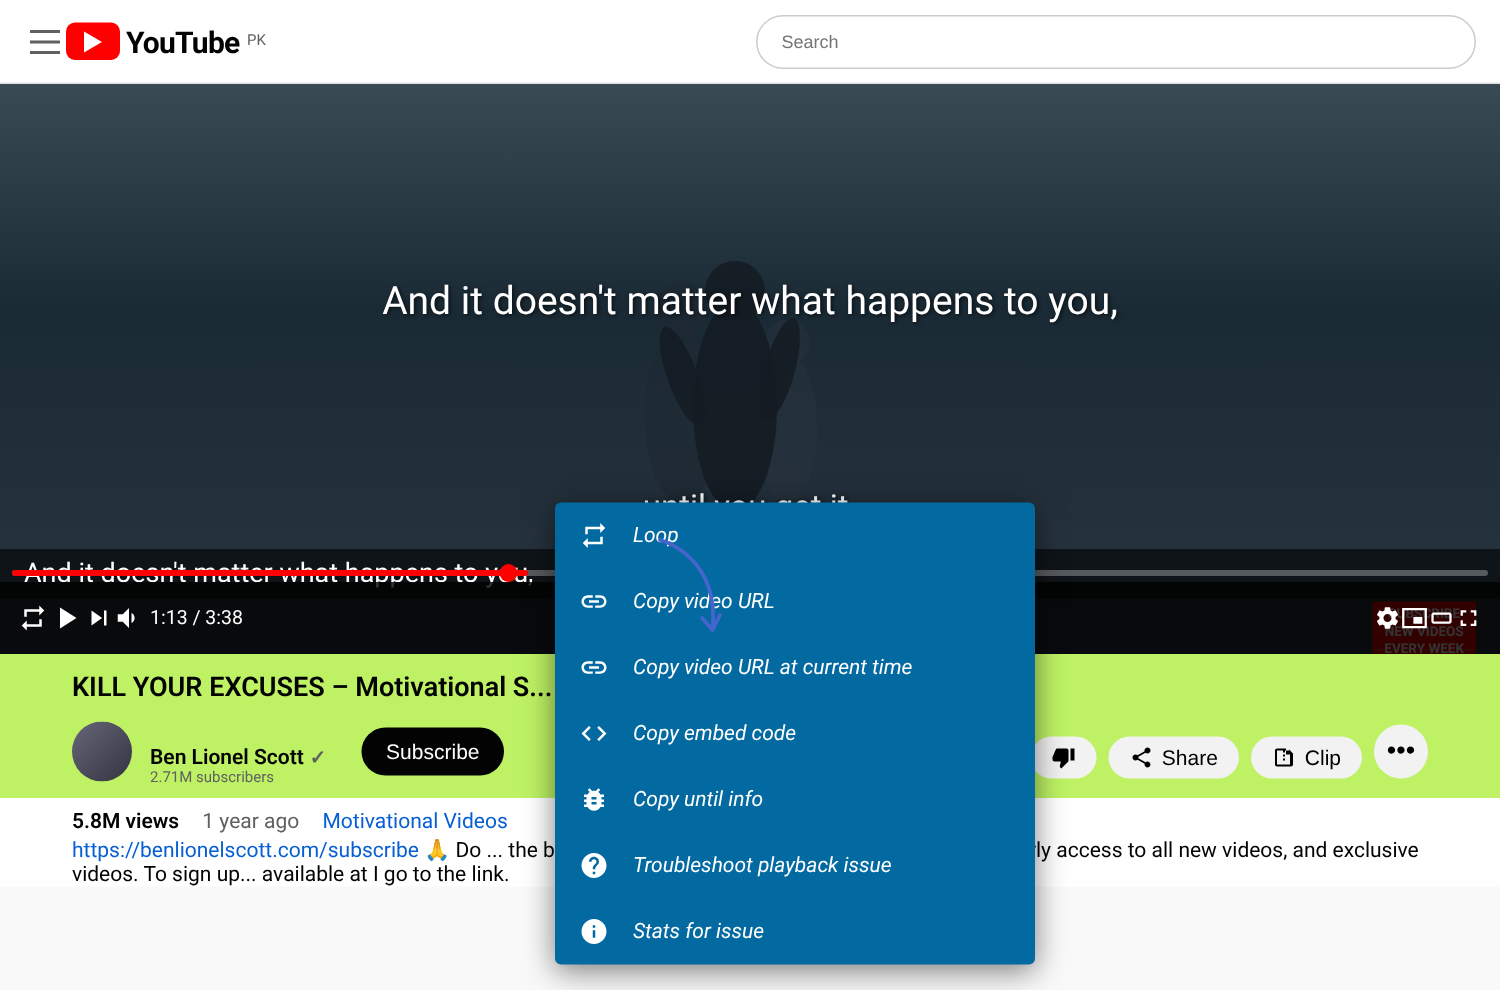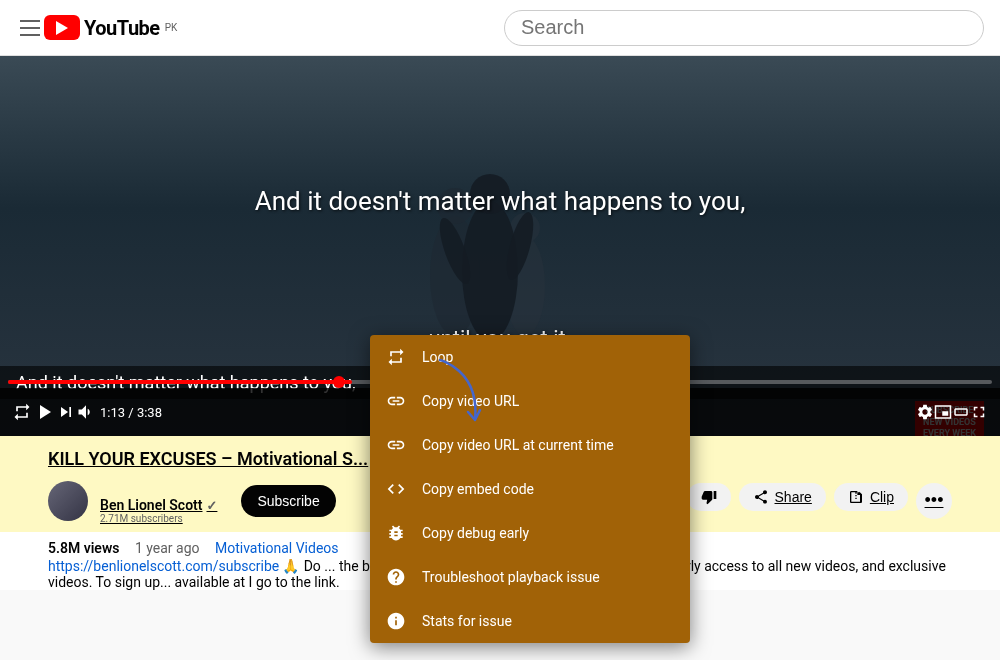--- a/index.html
+++ b/index.html
@@ -19,21 +19,21 @@
     .logo-icon::after { content: ''; border-left: 12px solid white; border-top: 7px solid transparent; border-bottom: 7px solid transparent; }
     .logo-text { font-size: 20px; font-weight: 700; color: #030303; letter-spacing: -0.5px; }
     .logo-country { font-size: 10px; color: #606060; vertical-align: super; margin-left: 1px; }
     .search-bar {
       margin-left: auto; display: flex; align-items: center;
       border: 1px solid #ccc; border-radius: 40px;
       overflow: hidden; height: 36px; width: 480px;
     }
     .search-input {
       border: none; outline: none; padding: 0 16px;
-      font-size: 20px; width: 100%; color: #030303;
+      font-size: 12px; width: 100%; color: #030303;
       background: transparent;
     }
 
     
     .main { display: flex; flex-direction: column; }
 
     
     .video-player {
       width: 100%; height: 380px; background: #6d28d9;
       position: relative; overflow: hidden;
@@ -86,38 +86,38 @@
     .player-controls {
       position: absolute; bottom: 0; left: 0; right: 0; height: 48px;
       background: rgba(0,0,0,0.8); display: flex; align-items: center;
       padding: 0 12px; 
     }
     .ctrl-btn { color: white; cursor: pointer; display: flex; align-items: center; font-size: 18px; }
     .time-display { color: white; font-size: 13px; margin-left: 4px; white-space: nowrap; }
     .spacer { flex: 1; }
 
     
-    .video-info { background: #fef9c3; padding: 12px 48px 0 48px; text-decoration: underline; }
+    .video-info { background: #bef264; padding: 12px 48px 0 48px; }
     .video-title { font-size: 18px; font-weight: 600; color: #030303; margin-bottom: 8px; }
     .video-meta-row {
       display: flex; align-items: center; gap: 12px; margin-bottom: 8px;
     }
     .channel-avatar {
       width: 40px; height: 40px; border-radius: 50%; background: #555; overflow: hidden; flex-shrink: 0;
     }
     .channel-avatar-img { width: 100%; height: 100%; background: linear-gradient(135deg, #667 0%, #334 100%); }
     .channel-info { display: flex; flex-direction: column; margin-top: 20px; }
     .channel-name { font-size: 14px; font-weight: 600; color: #030303; display: flex; align-items: center; gap: 4px; }
     .verified-icon { color: #606060; font-size: 13px; }
     .subscribers { font-size: 10px; color: #606060; }
     .subscribe-btn {
       background: #030303; color: white; border: none; border-radius: 20px;
       padding: 8px 16px; font-size: 14px; font-weight: 500; cursor: pointer; margin-left: 12px;
     }
-    .action-buttons { display: flex; align-items: flex-start; gap: 8px; margin-left: auto; }
+    .action-buttons { display: flex; align-items: flex-end; gap: 8px; margin-left: auto; }
     .like-btn {
       display: flex; align-items: center; gap: 6px; background: #f2f2f2;
       border: none; border-radius: 20px; padding: 6px 14px; cursor: pointer; font-size: 14px;
     }
     .action-btn {
       display: flex; align-items: center; gap: 6px; background: #f2f2f2;
       border: none; border-radius: 20px; padding: 6px 14px; cursor: pointer; font-size: 14px;
     }
     .more-btn { background: #f2f2f2; border: none; border-radius: 50%; width: 36px; height: 36px; cursor: pointer; font-size: 18px; }
 
@@ -126,23 +126,24 @@
     .desc-stats { font-size: 14px; font-weight: 600; color: #030303; display: inline; }
     .desc-date { font-size: 14px; color: #606060; }
     .desc-category { font-size: 14px; color: #065fd4; }
     .desc-link { color: #065fd4; text-decoration: none; }
     .desc-text { color: #030303; margin-top: 2px; font-size: 14px; }
     .show-more { color: #030303; font-weight: 600; cursor: pointer; font-size: 14px; }
 
     
     .context-menu {
       position: absolute; top: 335px; left: 370px;
-      background: #a16207; border-radius: 4px;
+      background: #0369a1; border-radius: 4px;
       min-width: 320px; z-index: 1000;
       box-shadow: 0 4px 20px rgba(0,0,0,0.5);
+      font-style: italic;
     }
     .context-menu-item {
       display: flex; align-items: center; gap: 16px;
       padding: 12px 16px; color: #fff; font-size: 14px;
       cursor: pointer;
     }
     .menu-icon { width: 20px; height: 20px; display: flex; align-items: center; justify-content: center; flex-shrink: 0; }
     .menu-icon svg { width: 20px; height: 20px; fill: white; }
 
     
@@ -354,21 +355,21 @@
         </svg>
       </span>
       <span>Copy embed code</span>
     </div>
     <div class="context-menu-item">
       <span class="menu-icon">
         <svg viewBox="0 0 24 24" fill="white">
           <path d="M20 8h-2.81c-.45-.78-1.07-1.45-1.82-1.96L17 4.41 15.59 3l-2.17 2.17C12.96 5.06 12.49 5 12 5c-.49 0-.96.06-1.41.17L8.41 3 7 4.41l1.62 1.63C7.88 6.55 7.26 7.22 6.81 8H4v2h2.09c-.05.33-.09.66-.09 1v1H4v2h2v1c0 .34.04.67.09 1H4v2h2.81c1.04 1.79 2.97 3 5.19 3s4.15-1.21 5.19-3H20v-2h-2.09c.05-.33.09-.66.09-1v-1h2v-2h-2v-1c0-.34-.04-.67-.09-1H20V8zm-6 8h-4v-2h4v2zm0-4h-4v-2h4v2z"></path>
         </svg>
       </span>
-      <span>Copy debug early</span>
+      <span>Copy until info</span>
     </div>
     <div class="context-menu-item">
       <span class="menu-icon">
         <svg viewBox="0 0 24 24" fill="white">
           <path d="M12 2C6.48 2 2 6.48 2 12s4.48 10 10 10 10-4.48 10-10S17.52 2 12 2zm1 17h-2v-2h2v2zm2.07-7.75l-.9.92C13.45 12.9 13 13.5 13 15h-2v-.5c0-1.1.45-2.1 1.17-2.83l1.24-1.26c.37-.36.59-.86.59-1.41 0-1.1-.9-2-2-2s-2 .9-2 2H8c0-2.21 1.79-4 4-4s4 1.79 4 4c0 .88-.36 1.68-.93 2.25z"></path>
         </svg>
       </span>
       <span>Troubleshoot playback issue</span>
     </div>
     <div class="context-menu-item">

